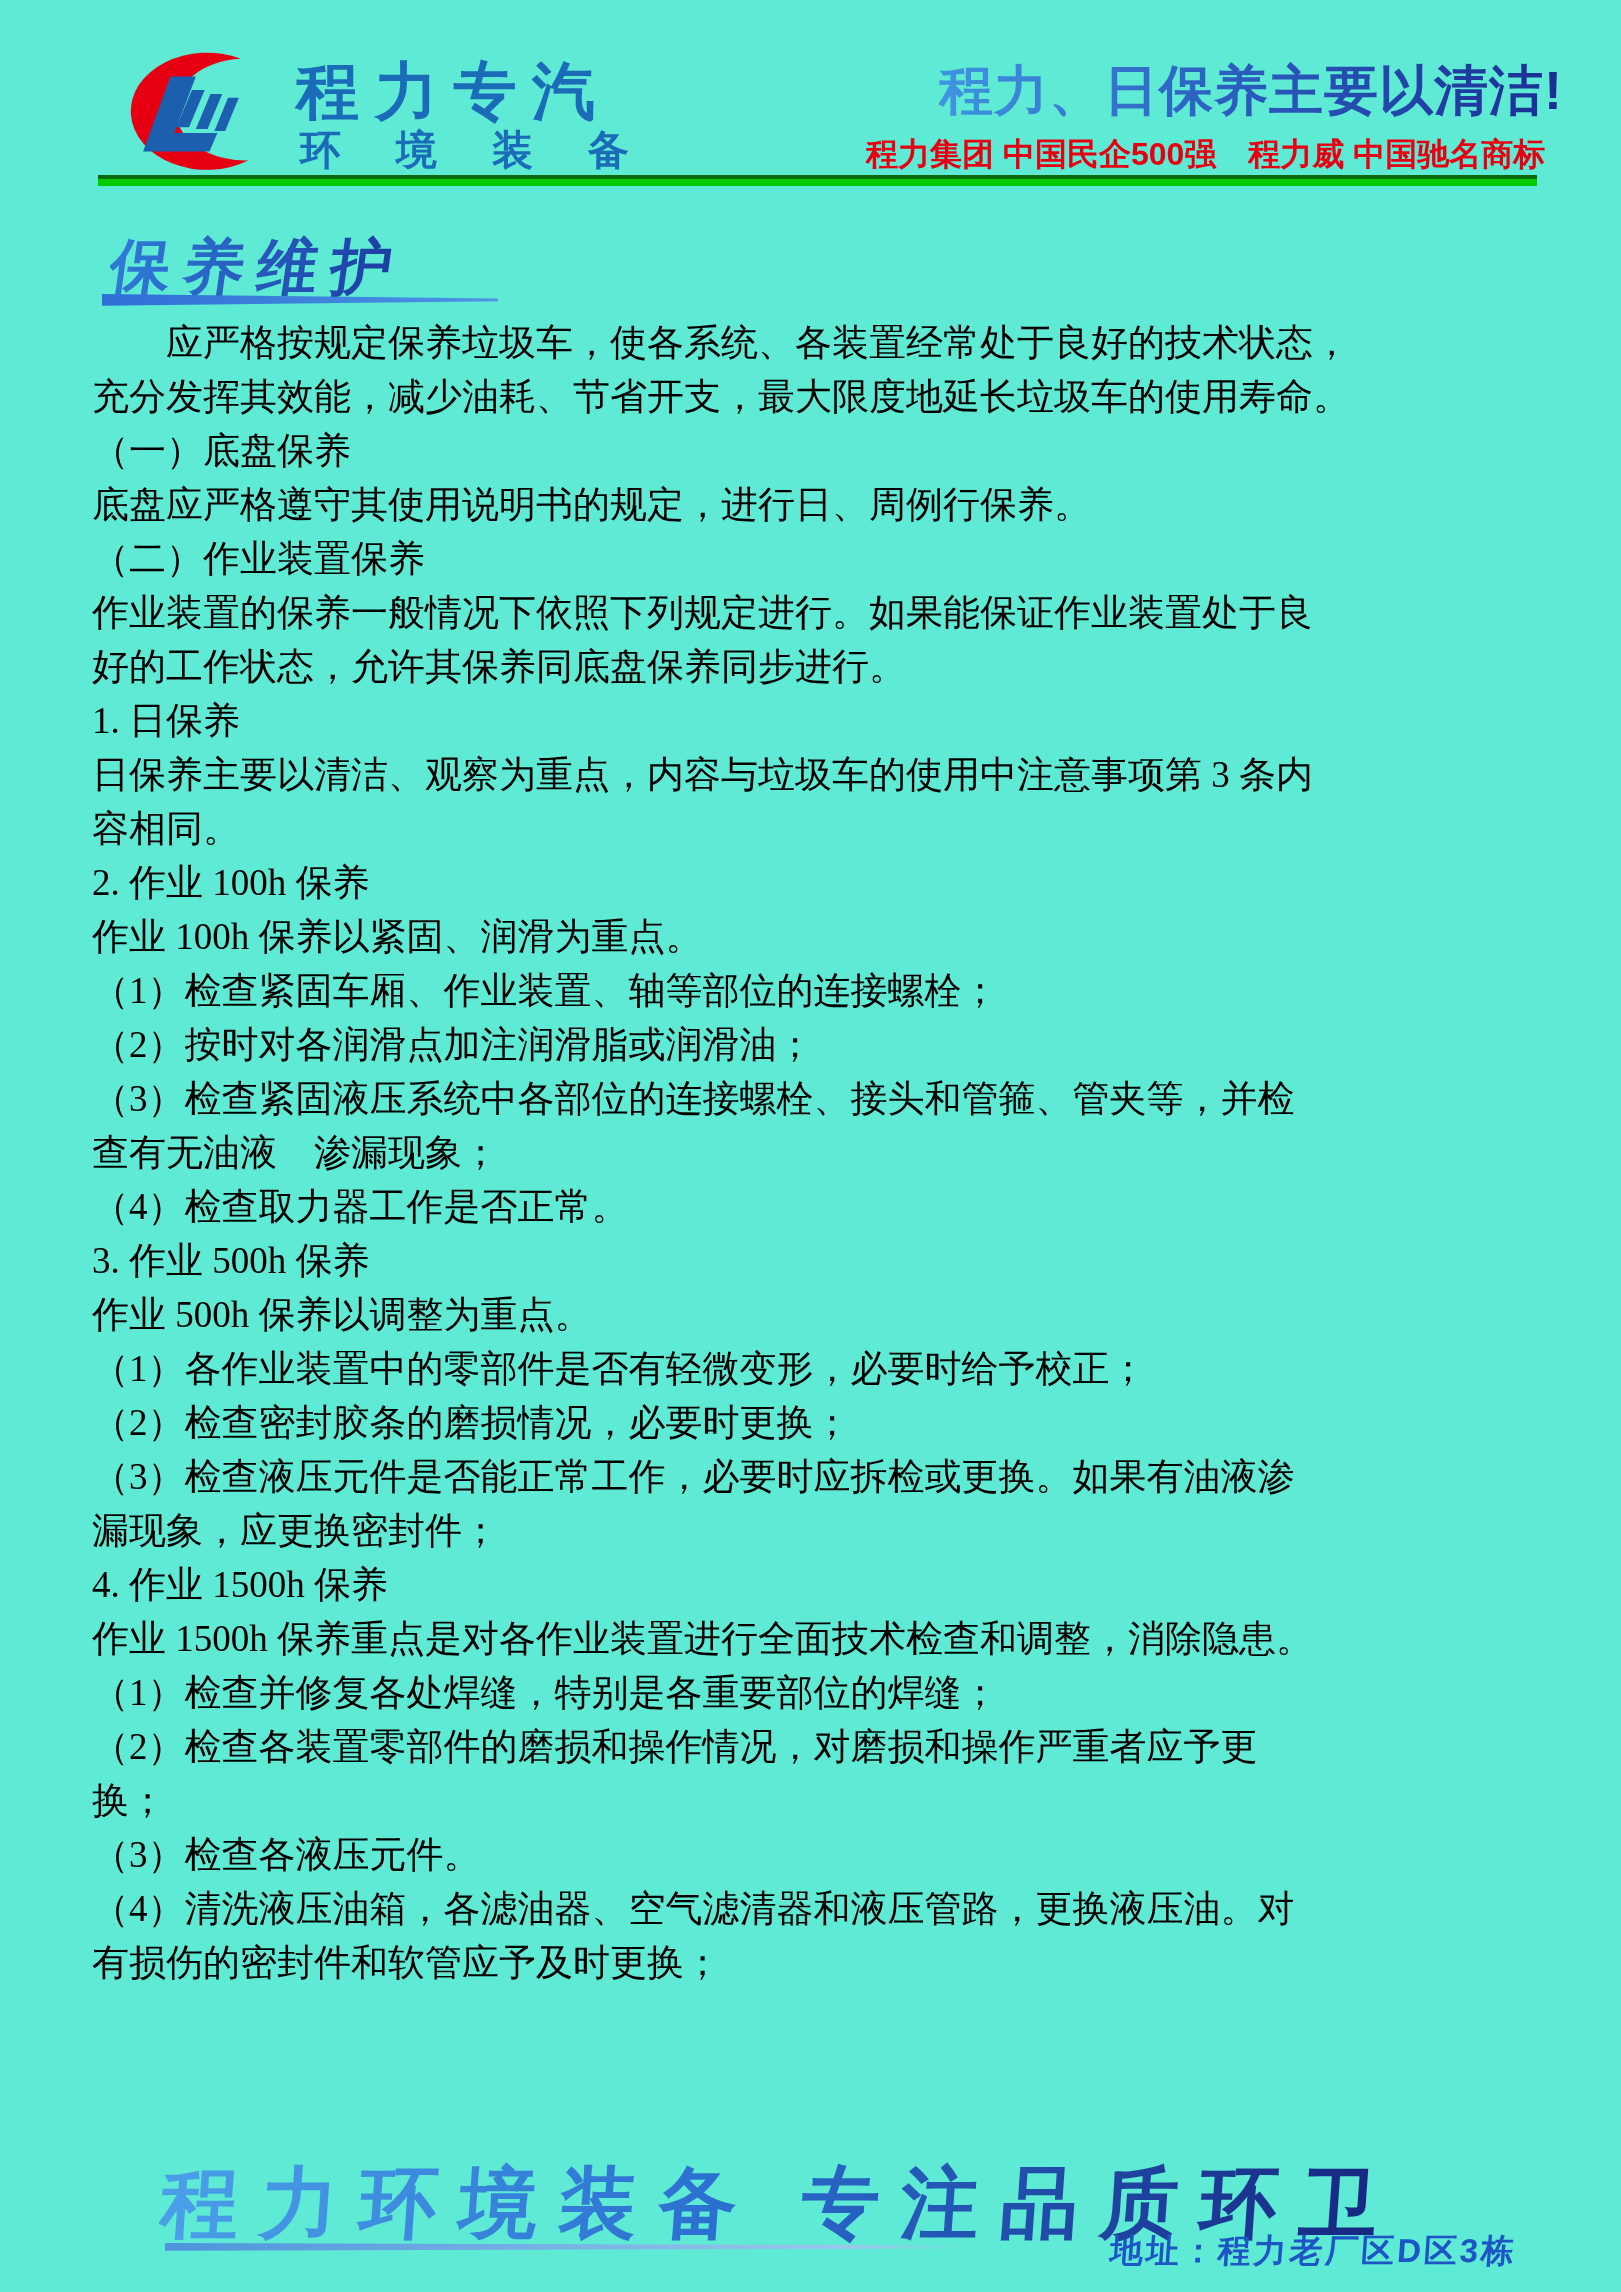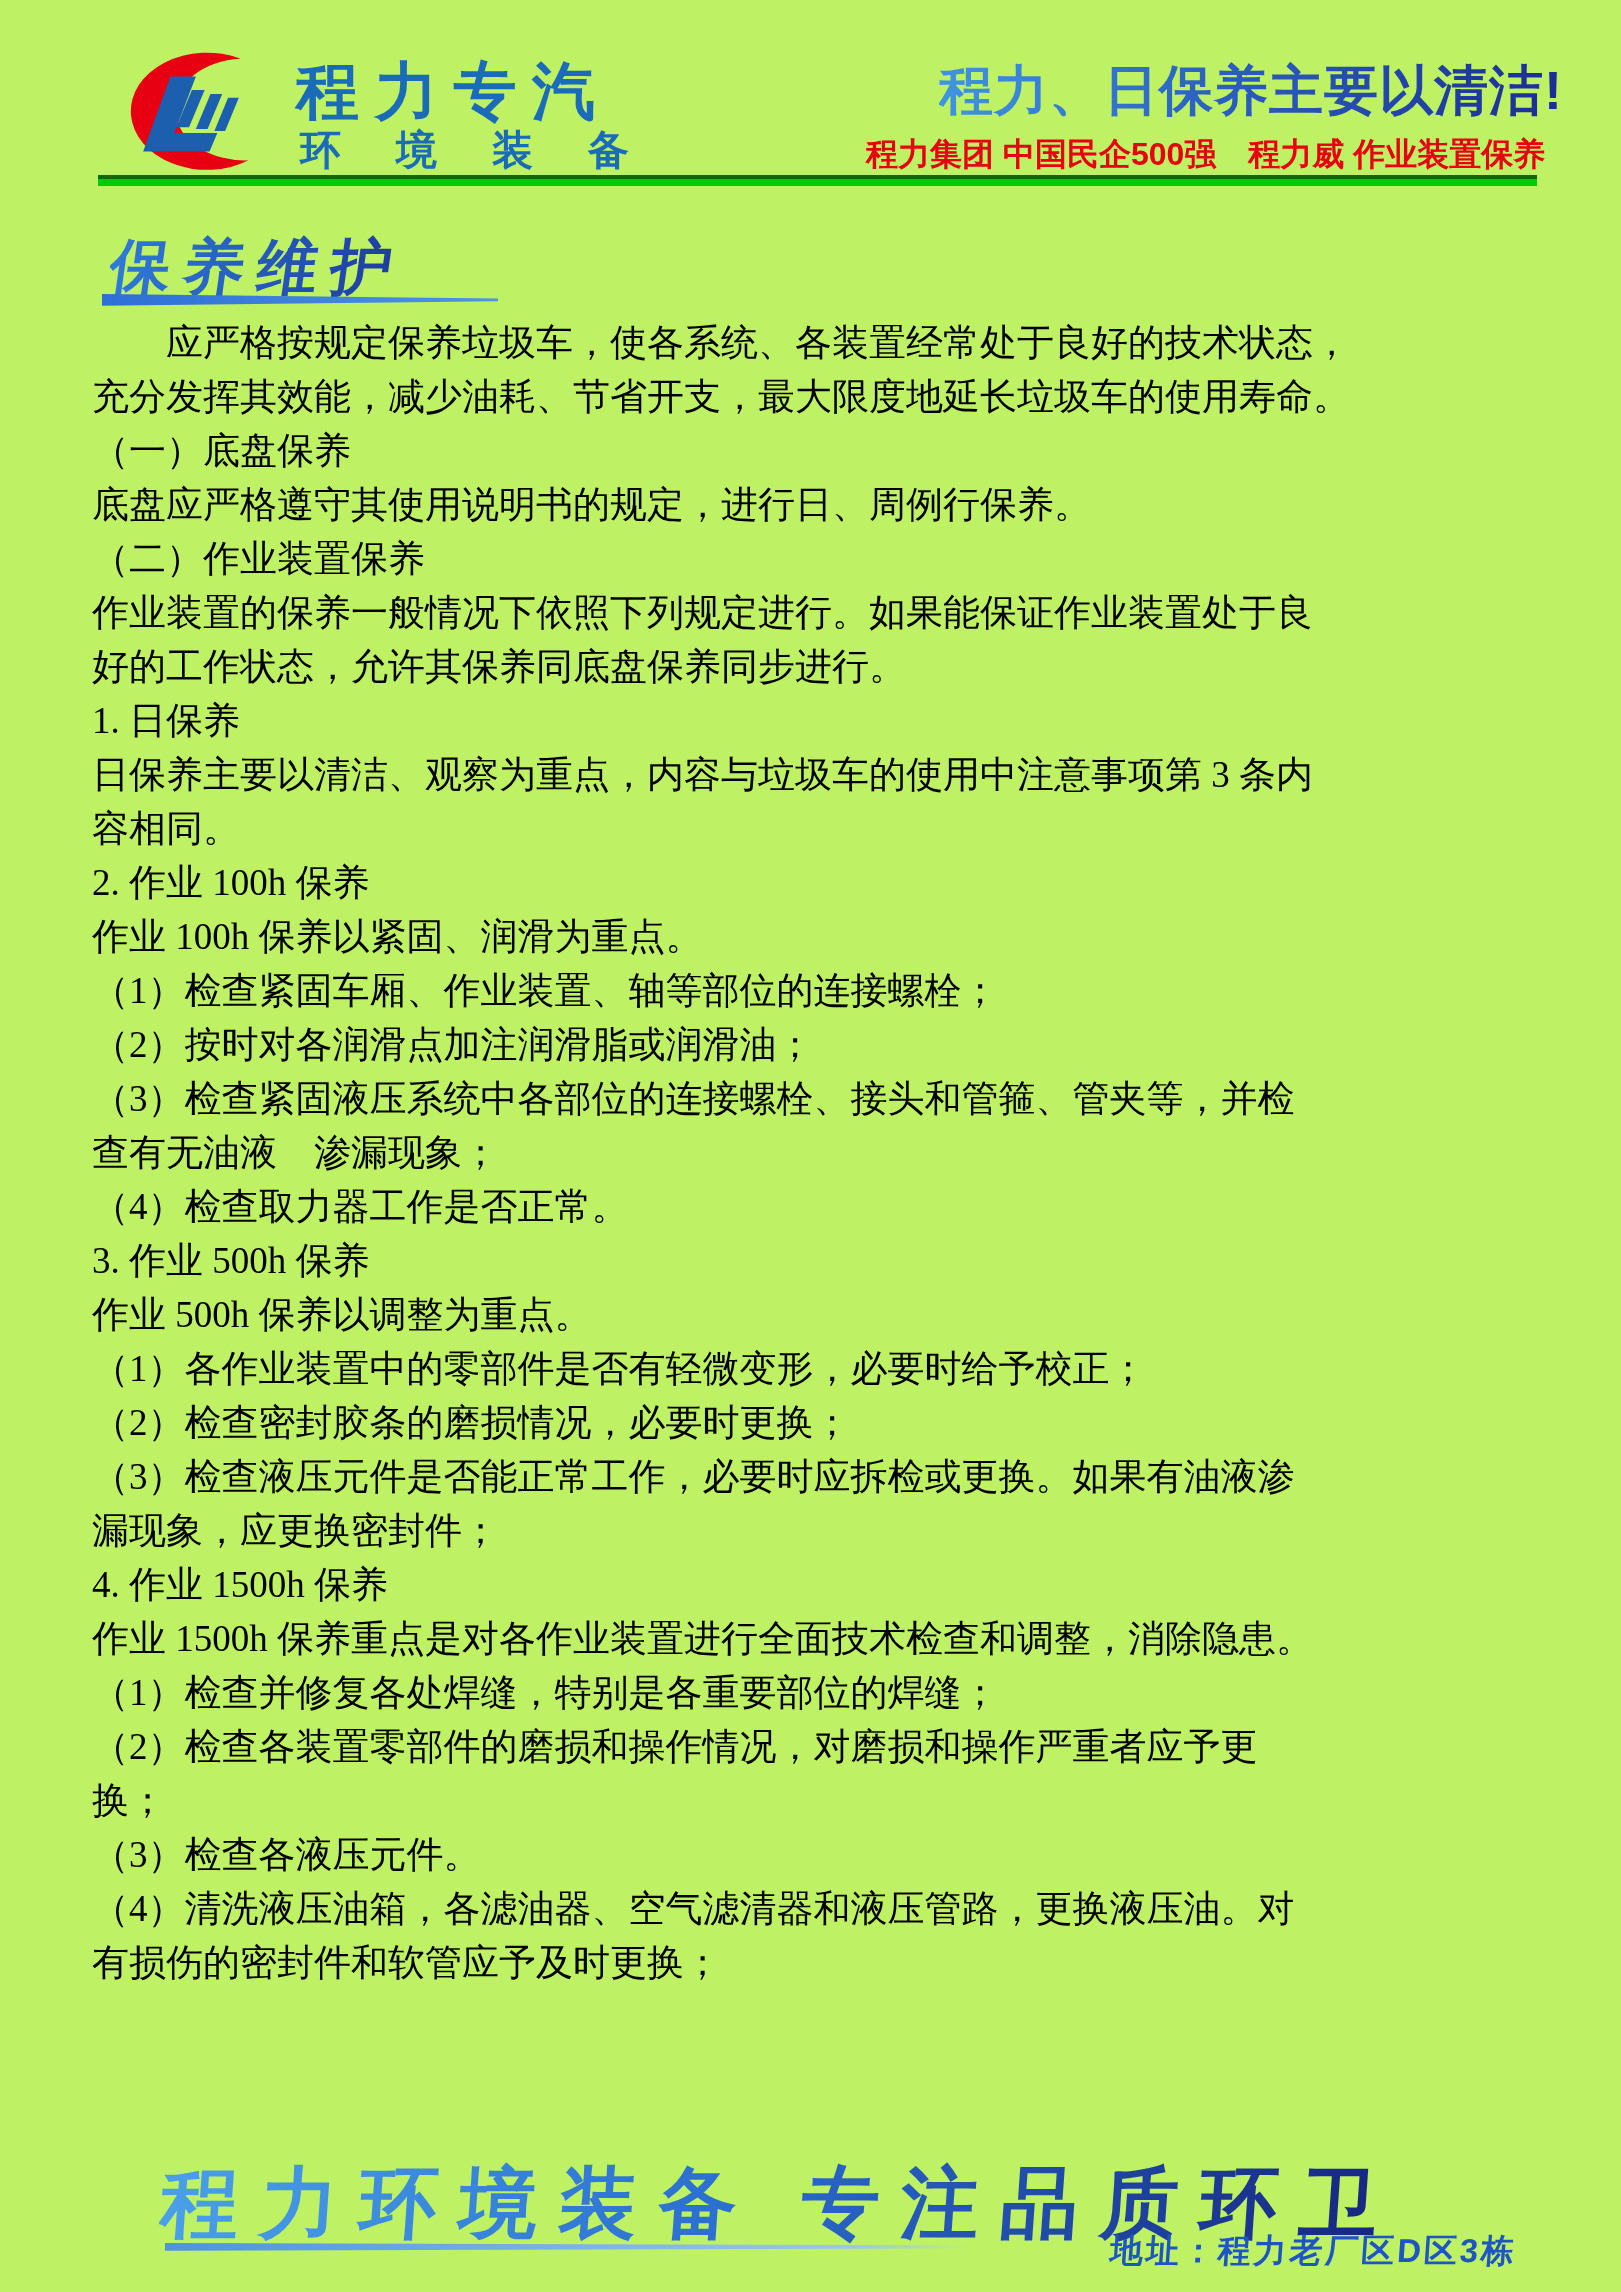--- a/index.html
+++ b/index.html
@@ -1,20 +1,20 @@
 <!DOCTYPE html>
 <html><head>
 <meta charset="utf-8">
 <style>
   html,body{margin:0;padding:0;background:#ffffff;}
   .page{
     position:relative;
     width:1621px;
     height:2293px;
-    background:#bef264;
+    background:#5eead4;
     overflow:hidden;
     font-family:"Liberation Sans", sans-serif;
   }
   
   .logo-emblem{position:absolute;left:94px;top:51px;width:192px;height:123px;}
   .brand-name{
     position:absolute;left:296px;top:49px;
     font-size:63px;font-weight:900;letter-spacing:15.7px;
     color:#1a6cb8;white-space:nowrap;
   }
@@ -98,21 +98,21 @@
 
     <div class="brand-sub">
       <span>环</span>
       <span>境</span>
       <span>装</span>
       <span>备</span>
     </div>
 
     <div class="slogan">程力、日保养主要以清洁!</div>
 
-    <div class="tagline">程力集团 中国民企500强　程力威 作业装置保养</div>
+    <div class="tagline">程力集团 中国民企500强　程力威 中国驰名商标</div>
 
     <div class="green-rule"></div>
   </div>
 
   <div class="section-title">保养维护</div>
   <div class="title-underline"></div>
 
   <div class="body-text">　　应严格按规定保养垃圾车，使各系统、各装置经常处于良好的技术状态，
 充分发挥其效能，减少油耗、节省开支，最大限度地延长垃圾车的使用寿命。
 （一）底盘保养

